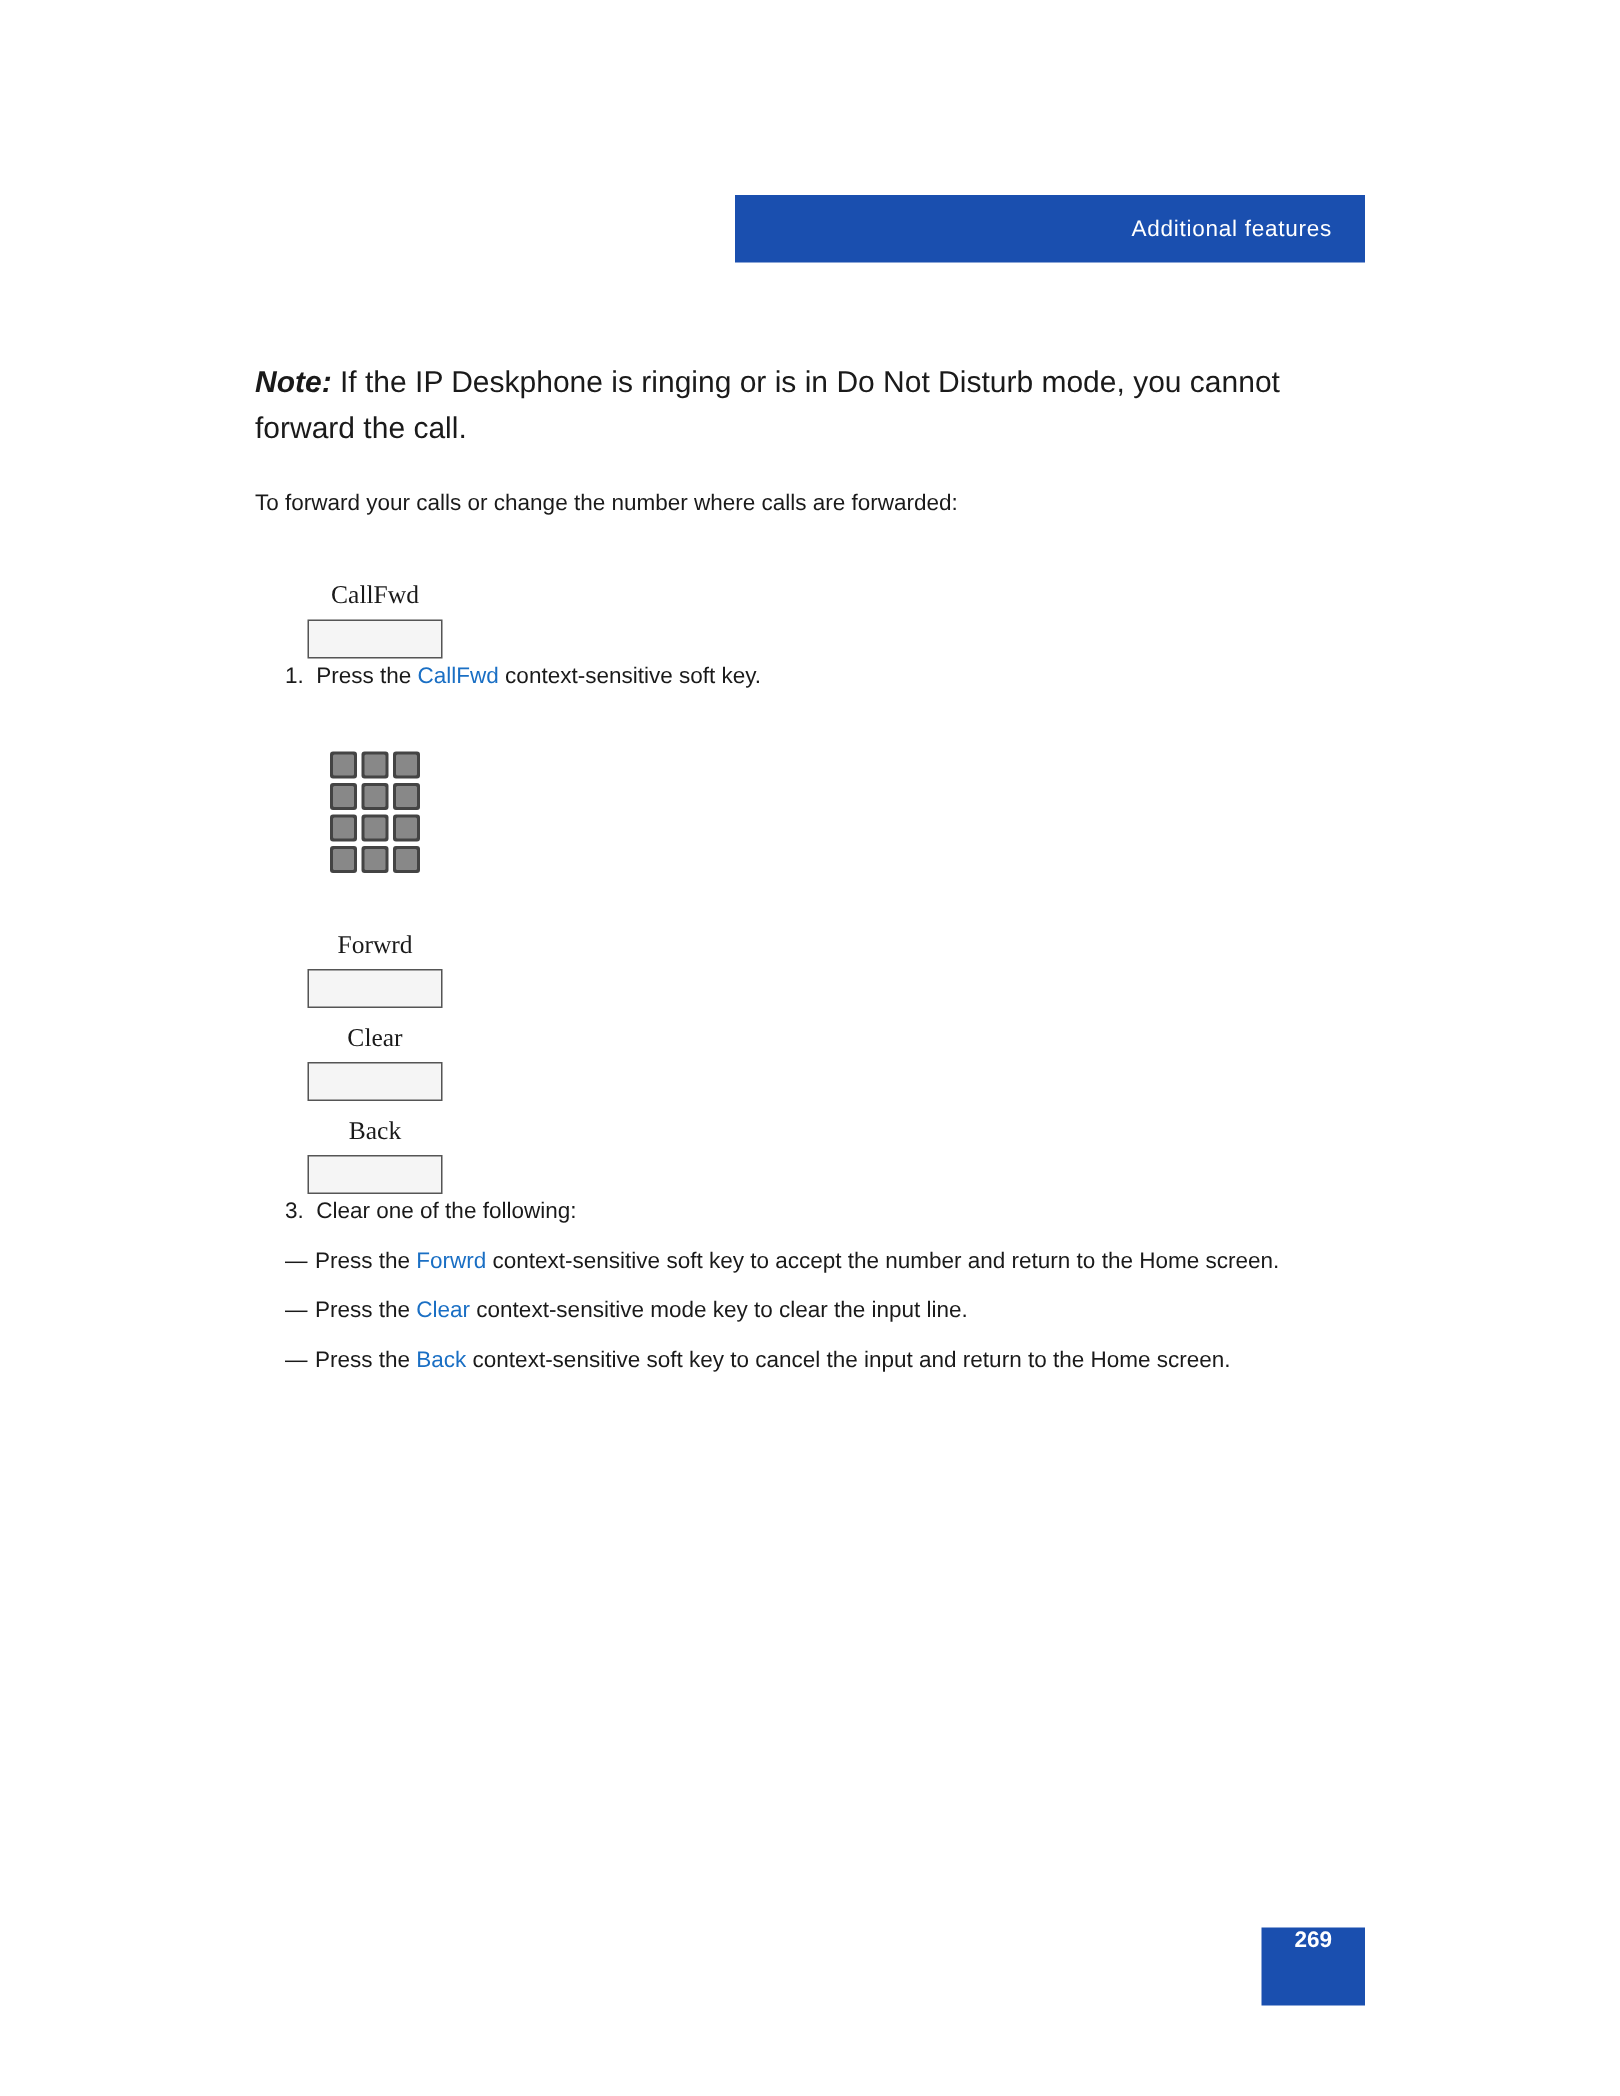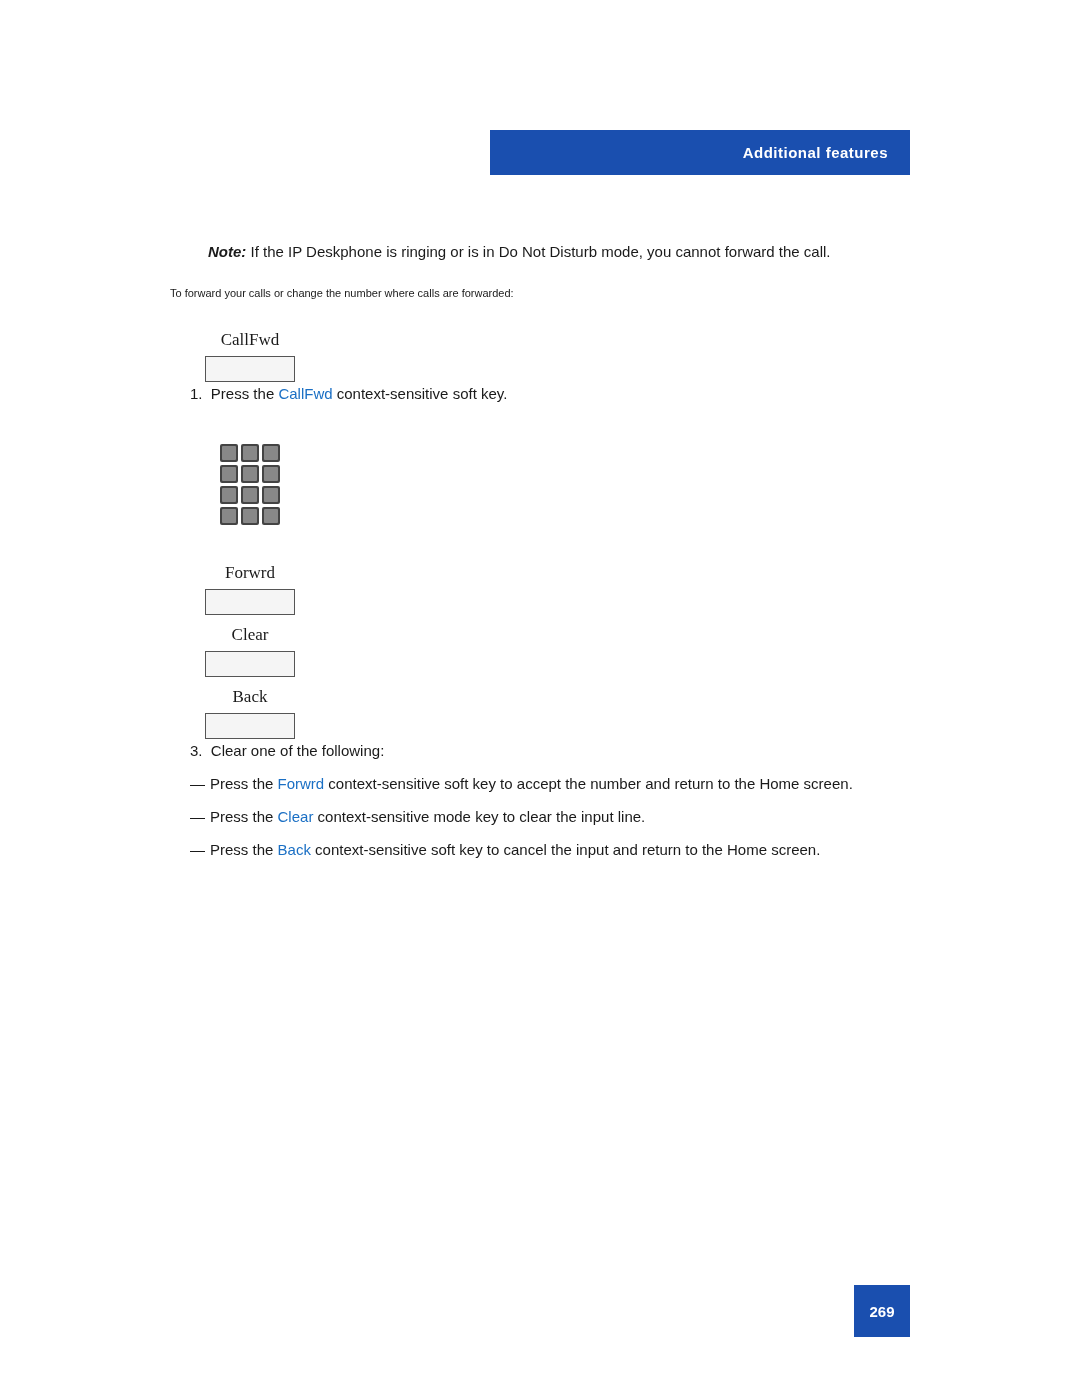--- a/index.html
+++ b/index.html
@@ -27,52 +27,51 @@
       top: 130px;
       right: 170px;
       width: 420px;
       background-color: #1a4faf;
       padding: 14px 22px;
       text-align: right;
     }
 
     .header-banner-title {
       color: #ffffff;
-      font-weight: bold;
+      font-weight: normal;
       font-size: 15px;
       letter-spacing: 0.5px;
     }
 
     
     .content {
       position: absolute;
       top: 240px;
       left: 170px;
       right: 170px;
       width: 740px;
     }
 
     
     .note-paragraph {
       margin-bottom: 22px;
       line-height: 1.55;
-      font-size: 15px;
-      margin-left: 38px;
+      font-size: 20px;
     }
 
     .note-bold {
       font-weight: bold;
       font-style: italic;
     }
 
     
     .intro-paragraph {
-      margin-bottom: 28px;
+      margin-bottom: 40px;
       line-height: 1.55;
-      font-size: 11px;
+      font-size: 15px;
     }
 
     
     .steps-container {
       width: 100%;
     }
 
     
     .step-row {
       display: flex;
@@ -180,25 +179,25 @@
 
     .link-blue {
       color: #1a6fc4;
     }
 
     
     .page-number-box {
       position: absolute;
       bottom: 60px;
       right: 170px;
-      width: 56px;
+      width: 69px;
       height: 52px;
       background-color: #1a4faf;
       display: flex;
-      align-items: center;
+      align-items: flex-start;
       justify-content: center;
     }
 
     .page-number-text {
       color: #ffffff;
       font-weight: bold;
       font-size: 15px;
     }
   </style>
 </head>

